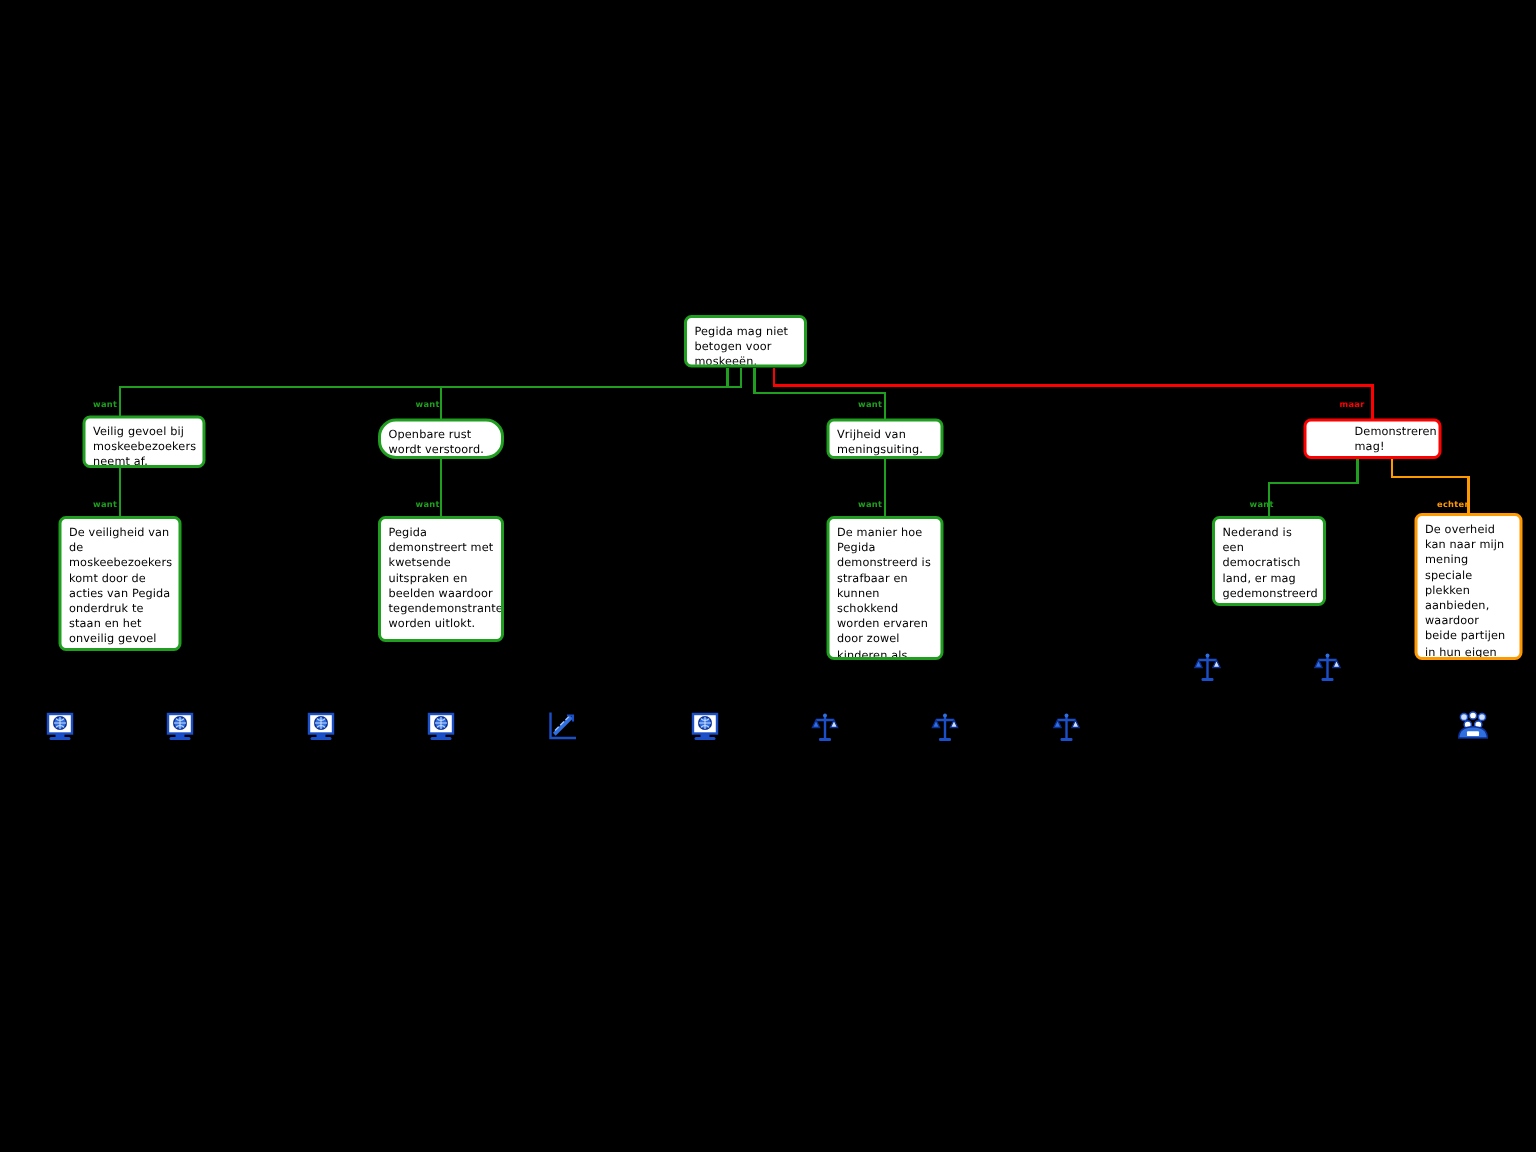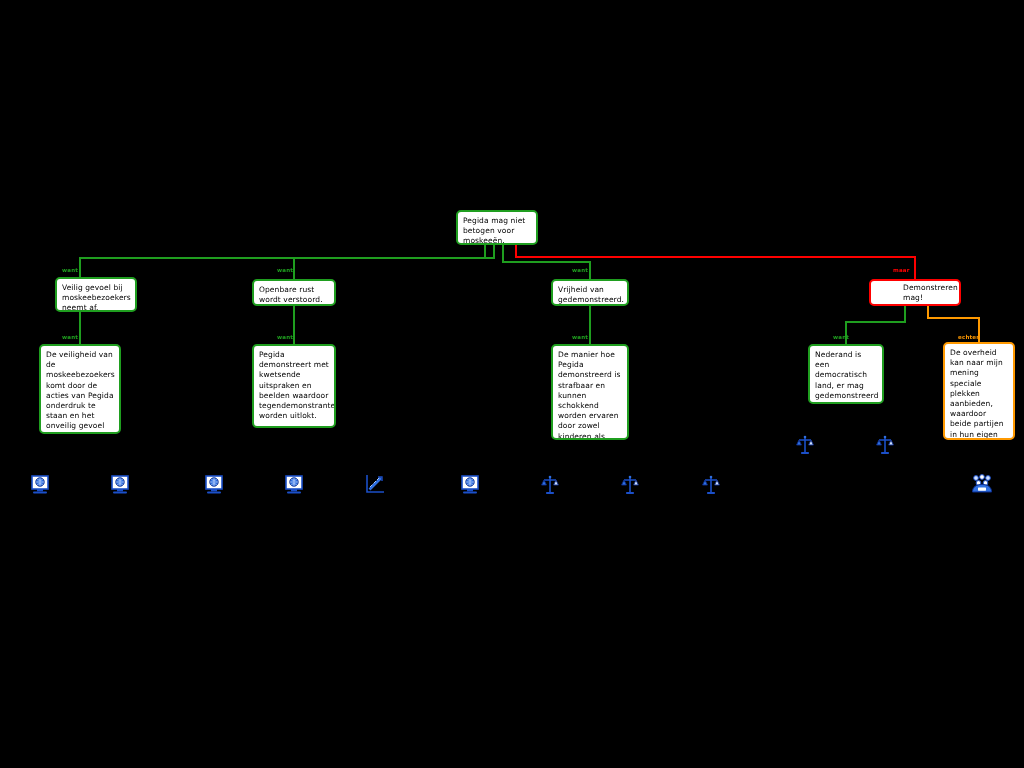--- a/index.html
+++ b/index.html
@@ -66,26 +66,26 @@
   </svg>
 
   <div class="node pro" style="left:456px;top:210px;width:82px;height:35px;">
     <span>Pegida mag niet betogen voor moskeeën.</span>
   </div>
 
   <div class="node pro" style="left:39px;top:277px;width:82px;height:35px;margin-left:16px;">
     <span>Veilig gevoel bij moskeebezoekers neemt af.</span>
   </div>
 
-  <div class="node pro" style="left:252px;top:279px;width:84px;height:27px;">
+  <div class="node pro" style="left:252px;top:279px;width:84px;height:27px;border-radius:12px;">
     <span>Openbare rust wordt verstoord.</span>
   </div>
 
   <div class="node pro" style="left:551px;top:279px;width:78px;height:27px;">
-    <span>Vrijheid van gedemonstreerd.</span>
+    <span>Vrijheid van meningsuiting.</span>
   </div>
 
   <div class="node con" style="left:869px;top:279px;width:92px;height:27px;display:flex;align-items:center;padding-left:32px;">
     <span>Demonstreren mag!</span>
   </div>
 
   <div class="node pro" style="left:39px;top:344px;width:82px;height:90px;">
     <span>De veiligheid van de moskeebezoekers komt door de acties van Pegida onderdruk te staan en het onveilig gevoel neemt toe.</span>
   </div>
 

